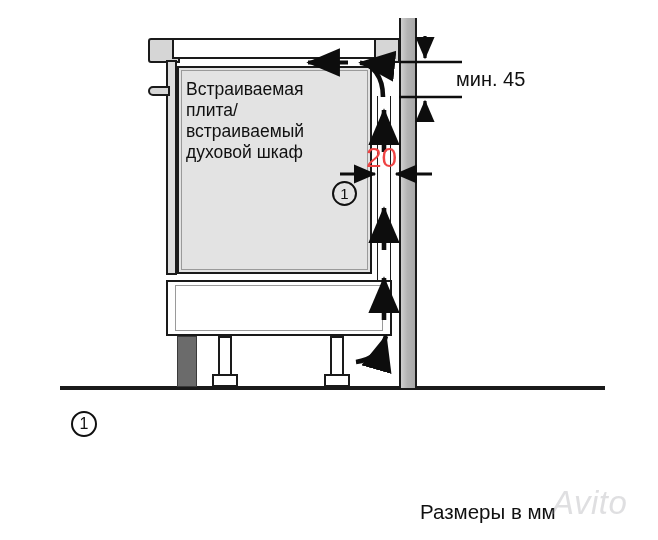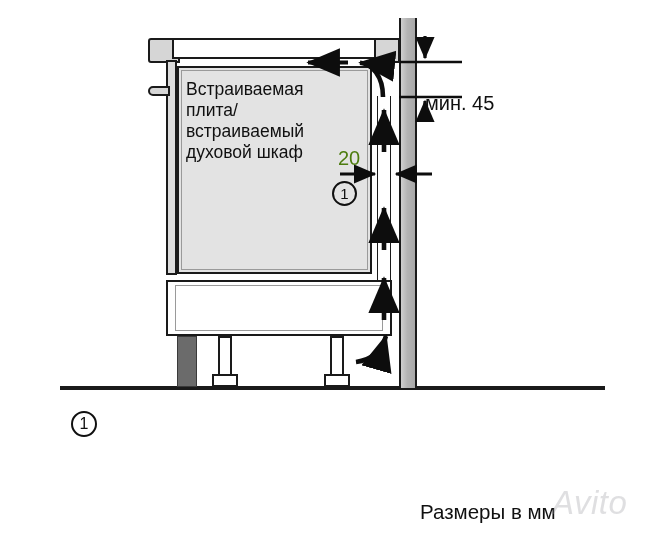--- a/index.html
+++ b/index.html
@@ -105,24 +105,25 @@
   }
 
   
   .dia-text {
     color: #101010;
     font-size: 17.5px;
     line-height: 21px;
     white-space: pre;
   }
   .dim-label {
-    color: #4d7c0f;
-    font-size: 20px;
+    color: #ef4444;
+    font-size: 28px;
     line-height: 20px;
     white-space: nowrap;
+    margin-left: 28px;
   }
   .min-label {
     color: #101010;
     font-size: 20px;
     line-height: 20px;
     white-space: nowrap;
   }
   .circle-marker {
     width: 25px; height: 25px;
     border: 2px solid #101010;
@@ -258,21 +259,21 @@
       <g>
         <line x1="425" y1="36" x2="425" y2="58" stroke="#0d0d0d" stroke-width="3.2" marker-end="url(#ah-sm)"></line>
       </g>
       <g>
         <line x1="425" y1="122" x2="425" y2="101" stroke="#0d0d0d" stroke-width="3.2" marker-end="url(#ah-sm)"></line>
       </g>
     </svg>
 
     <div class="abs dim-label" style="left:338px; top:148px;">20</div>
 
-    <div class="abs min-label" style="left:425px; top:69px;margin-top:24px;">мин. 45</div>
+    <div class="abs min-label" style="left:456px; top:69px;">мин. 45</div>
   </div>
 
   <div id="notes">
     <div class="abs note-circle" style="left:71px; top:13px;">1</div>
 
 
     <div class="abs units-text" style="left:420px; top:102px;">Размеры в мм</div>
 
     <div class="abs watermark" style="left:552px; top:86px;">Avito</div>
   </div>

